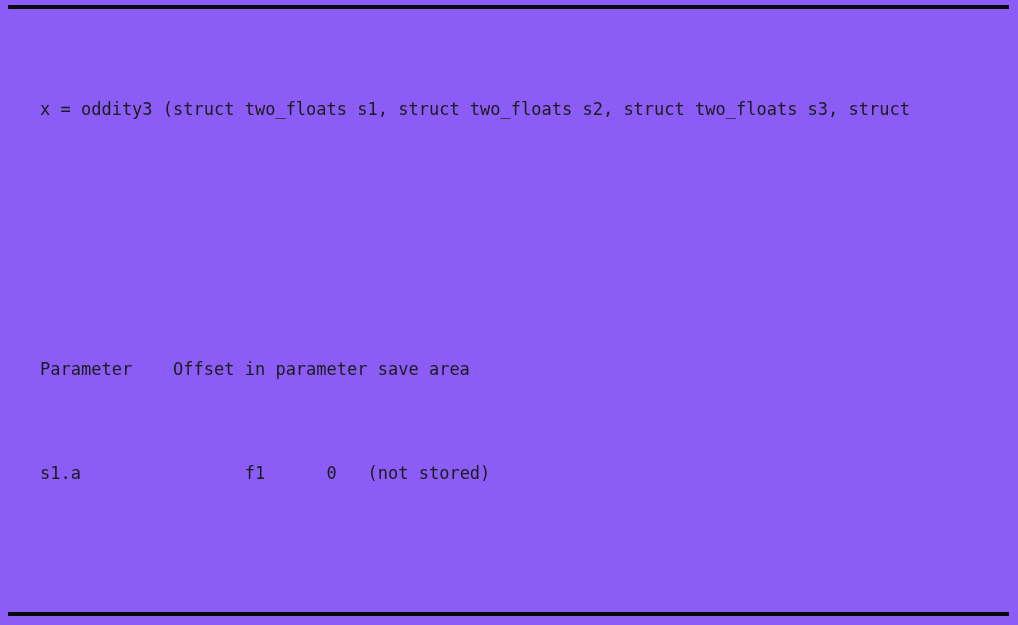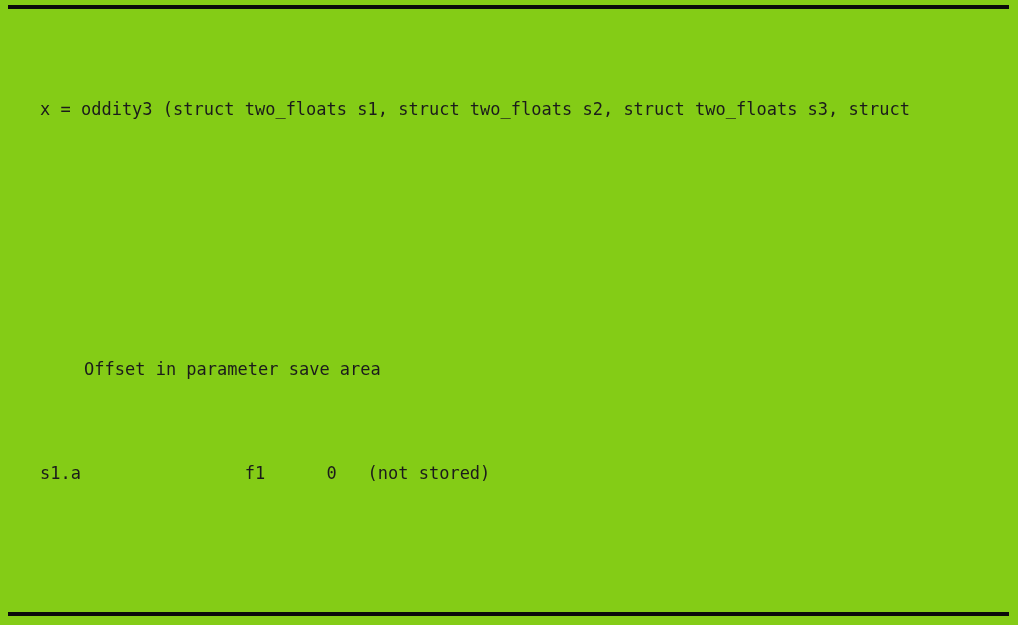--- a/index.html
+++ b/index.html
@@ -1,21 +1,21 @@
 <!DOCTYPE html>
 <html><head>
 <meta charset="utf-8">
 <style>
   * { margin: 0; padding: 0; box-sizing: border-box; }
   html, body { background: #ffffff; }
   .page {
     position: relative;
     width: 1018px;
     height: 625px;
-    background: #84cc16;
+    background: #8b5cf6;
     overflow: hidden;
     font-family: "DejaVu Sans Mono", "Liberation Mono", monospace;
   }
   .rule {
     position: absolute;
     left: 8px;
     right: 9px;
     height: 4px;
     background: #0a0a0a;
   }
@@ -32,21 +32,21 @@
     white-space: pre;
   }
   .line { height: 26px; white-space: pre; }
   .trow { display: flex; }
   .c-param { display: inline-block; width: 20ch; }
   .c-reg   { display: inline-block; width: 8ch; }
   .c-off   { display: inline-block; white-space: pre; }
   .c-note  { display: inline-block; white-space: pre; }
   .h-param { display: inline-block; width: 13ch; }
   .h-reg   { display: inline-block; width: 15ch; }
-  .h-off   { display: inline-block; margin-left: 44px; }
+  .h-off   { display: inline-block; }
   .caret {
     display: inline-block;
     width: 2px;
     height: 28px;
     background: #4d4d4d;
     vertical-align: top;
     margin: -3px -1px 0 -1px;
   }
 </style>
 </head>
@@ -56,21 +56,21 @@
   <div class="rule rule-top"></div>
 
   <div class="content">
 
     <div class="line"><span>x = oddity3 (struct two_floats s1, struct two_floats s2, struct two_floats s3, struct</span></div>
 
 
 
     <div class="line"></div>
 
-    <div class="line trow"><span class="h-off">Offset in parameter save area</span></div>
+    <div class="line trow"><span class="h-param">Parameter</span><span class="h-off">Offset in parameter save area</span></div>
 
     <div class="line trow"><span class="c-param">s1.a</span><span class="c-reg">f1</span><span class="c-off">0   </span><span class="c-note">(not stored)</span></div>
 
     
 
     
 
     
 
     

